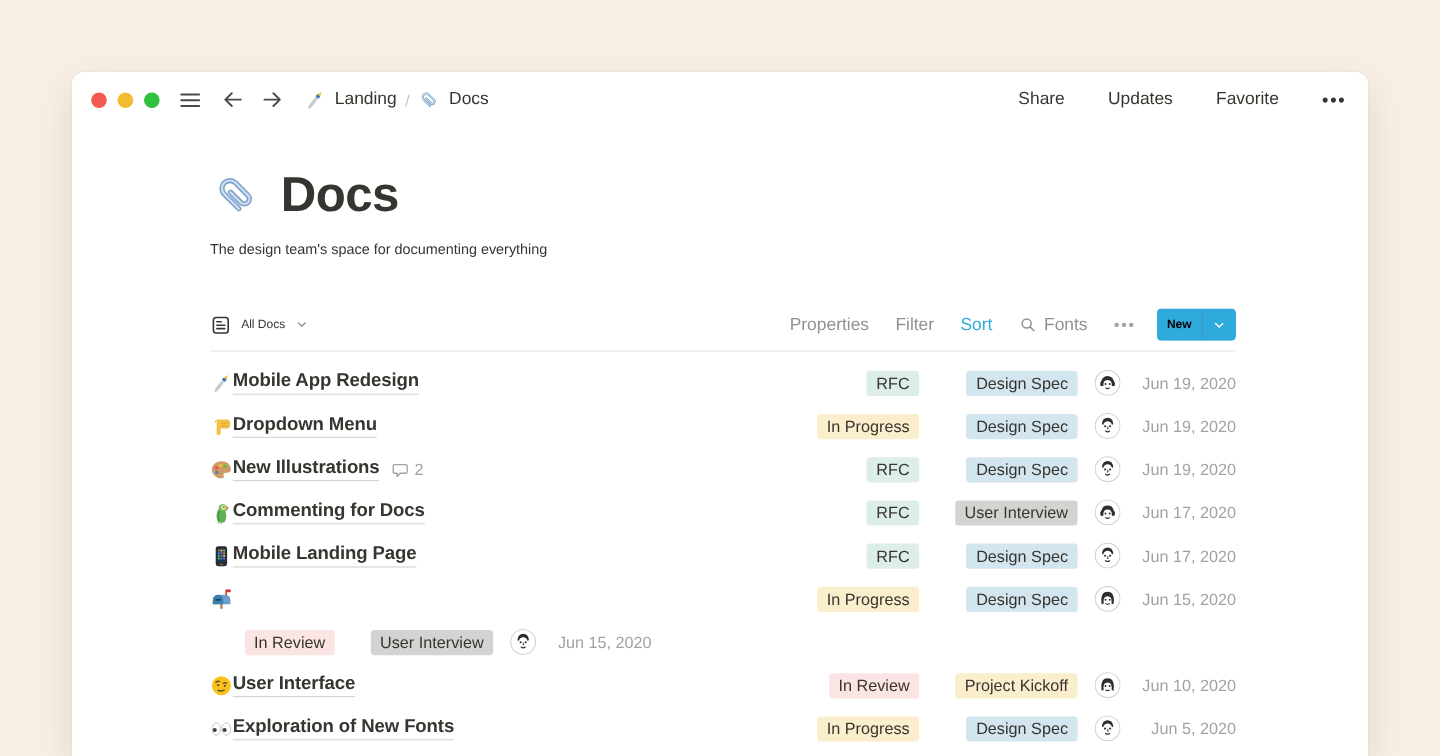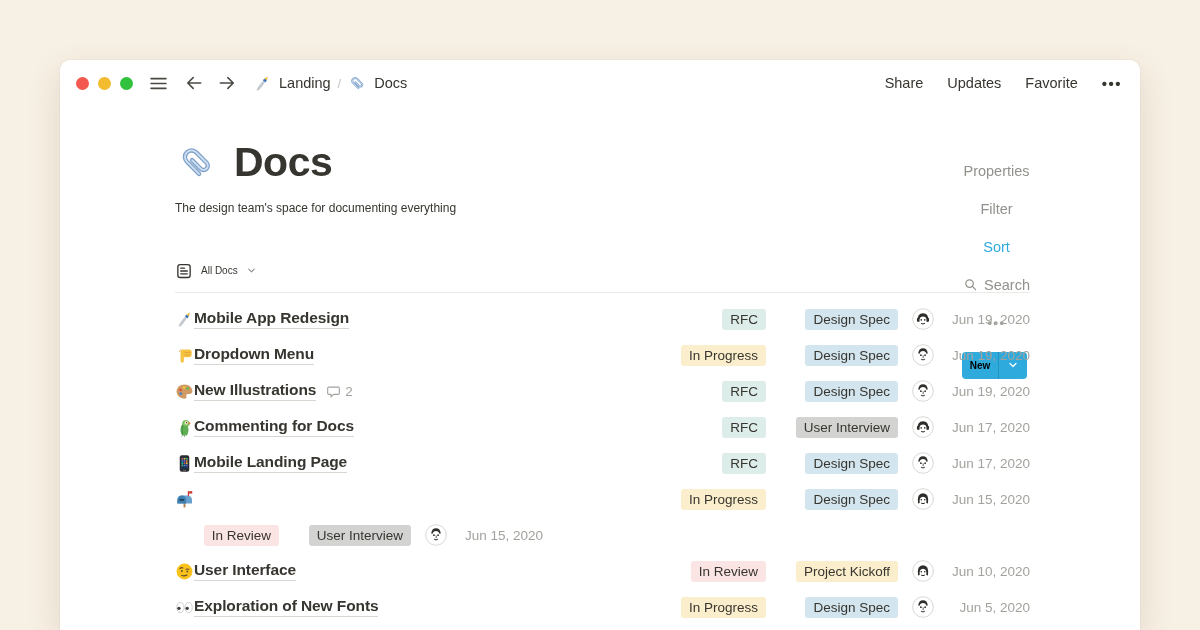--- a/index.html
+++ b/index.html
@@ -18,34 +18,34 @@
   .traffic{display:flex;gap:9px;align-items:center;}
   .tl{width:13px;height:13px;border-radius:50%;}
   .tl.red{background:var(--tl-red);} .tl.yellow{background:var(--tl-yellow);} .tl.green{background:var(--tl-green);}
   .iconbtn{background:none;border:none;display:flex;align-items:center;justify-content:center;cursor:pointer;padding:0;}
   .hamburger{margin-left:15px;}
   .navarrows{display:flex;gap:13px;margin-left:15px;}
   .breadcrumb{display:flex;align-items:center;margin-left:16px;font-size:14.5px;gap:7px;}
   .crumb{display:flex;align-items:center;gap:7px;cursor:pointer;}
   .crumb-sep{color:#c5c3bd;font-size:13px;}
   .spacer{flex:1;}
-  .topbar-actions{display:flex;align-items:center;gap:24px;font-size:14.5px;}
+  .topbar-actions{display:flex;align-items:center;gap:36px;font-size:14.5px;}
   .tb-action{background:none;border:none;font:inherit;color:var(--text);cursor:pointer;}
   .dots{font-size:15px;font-weight:700;letter-spacing:1.5px;color:var(--text);}
   
   .content{padding:0 110px 0 115px;}
   .page-head{margin-top:33px;}
   .page-title-row{display:flex;align-items:center;gap:15px;}
   .page-title{font-size:41px;font-weight:800;letter-spacing:-.5px;}
   .page-subtitle{margin-top:15px;font-size:12px;}
   
   .toolbar{margin-top:42px;display:flex;align-items:center;justify-content:space-between;height:27px;}
   .view-btn{display:flex;align-items:center;gap:8px;background:none;border:none;cursor:pointer;font:inherit;}
   .view-label{font-size:10px;font-weight:400;color:var(--text);}
-  .tool-right{display:flex;align-items:center;gap:22px;flex-direction:column;}
+  .tool-right{display:flex;align-items:center;gap:22px;}
   .tool-link{background:none;border:none;font-size:14.5px;color:var(--muted);cursor:pointer;font-family:inherit;display:flex;align-items:center;gap:6px;}
   .tool-link.active{color:var(--accent);}
   .tool-dots{font-size:13px;font-weight:700;letter-spacing:1.5px;color:#a5a49f;}
   .new-btn{display:flex;align-items:stretch;margin-left:-4px;border-radius:4px;overflow:hidden;height:27px;}
   .new-main{background:var(--accent);color:#000000;border:none;font-size:10px;font-weight:700;padding:0 8px;cursor:pointer;font-family:inherit;}
   .new-chev{background:var(--accent);border:none;border-left:1px solid rgba(0,0,0,.14);padding:0 8px;cursor:pointer;display:flex;align-items:center;}
   .divider{height:1px;background:var(--divider);margin-top:8px;}
   
   .rows{margin-top:8px;}
   .row{display:flex;align-items:center;height:36px;cursor:pointer;}
@@ -268,21 +268,21 @@
             </svg>
         </button>
         <div class="tool-right">
           <button class="tool-link">Properties</button>
           <button class="tool-link">Filter</button>
           <button class="tool-link active">Sort</button>
           <button class="tool-link">
             <svg width="15" height="15">
                 <use href="#icon-search"></use>
               </svg>
-            <span>Search</span>
+            <span>Fonts</span>
           </button>
           <button class="tool-link tool-dots">•••</button>
           <span class="new-btn">
             <button class="new-main">New</button>
             <button class="new-chev">
               <svg width="12" height="12" style="color:#fff">
                   <use href="#icon-chevron-down"></use>
                 </svg>
             </button>
           </span>

